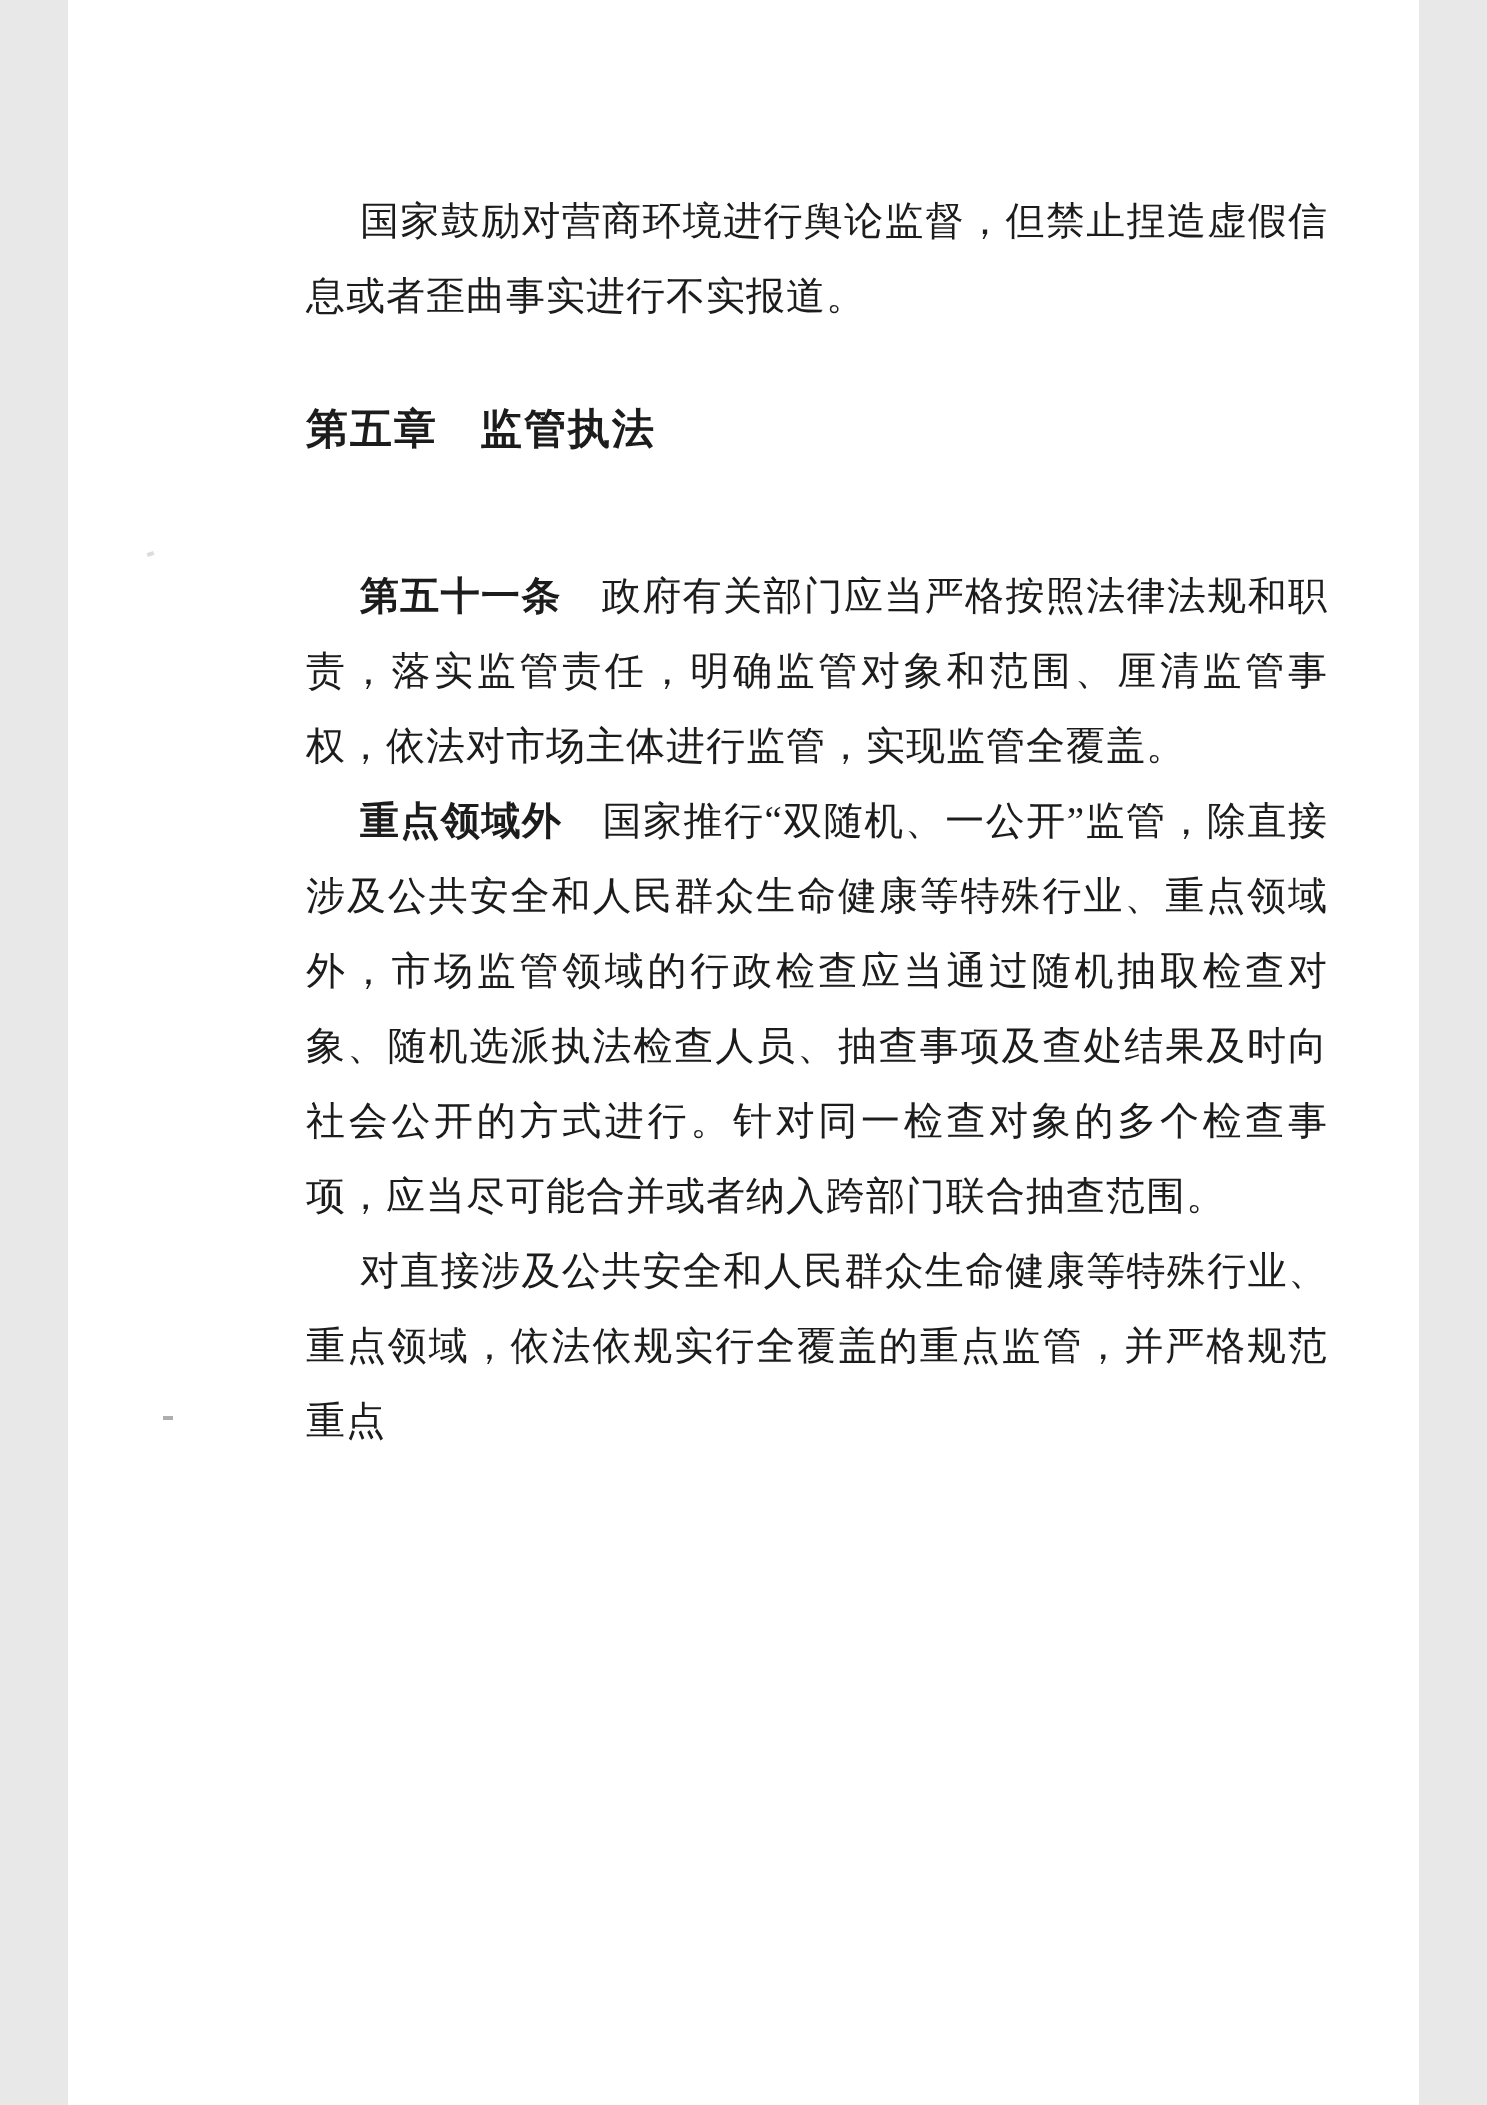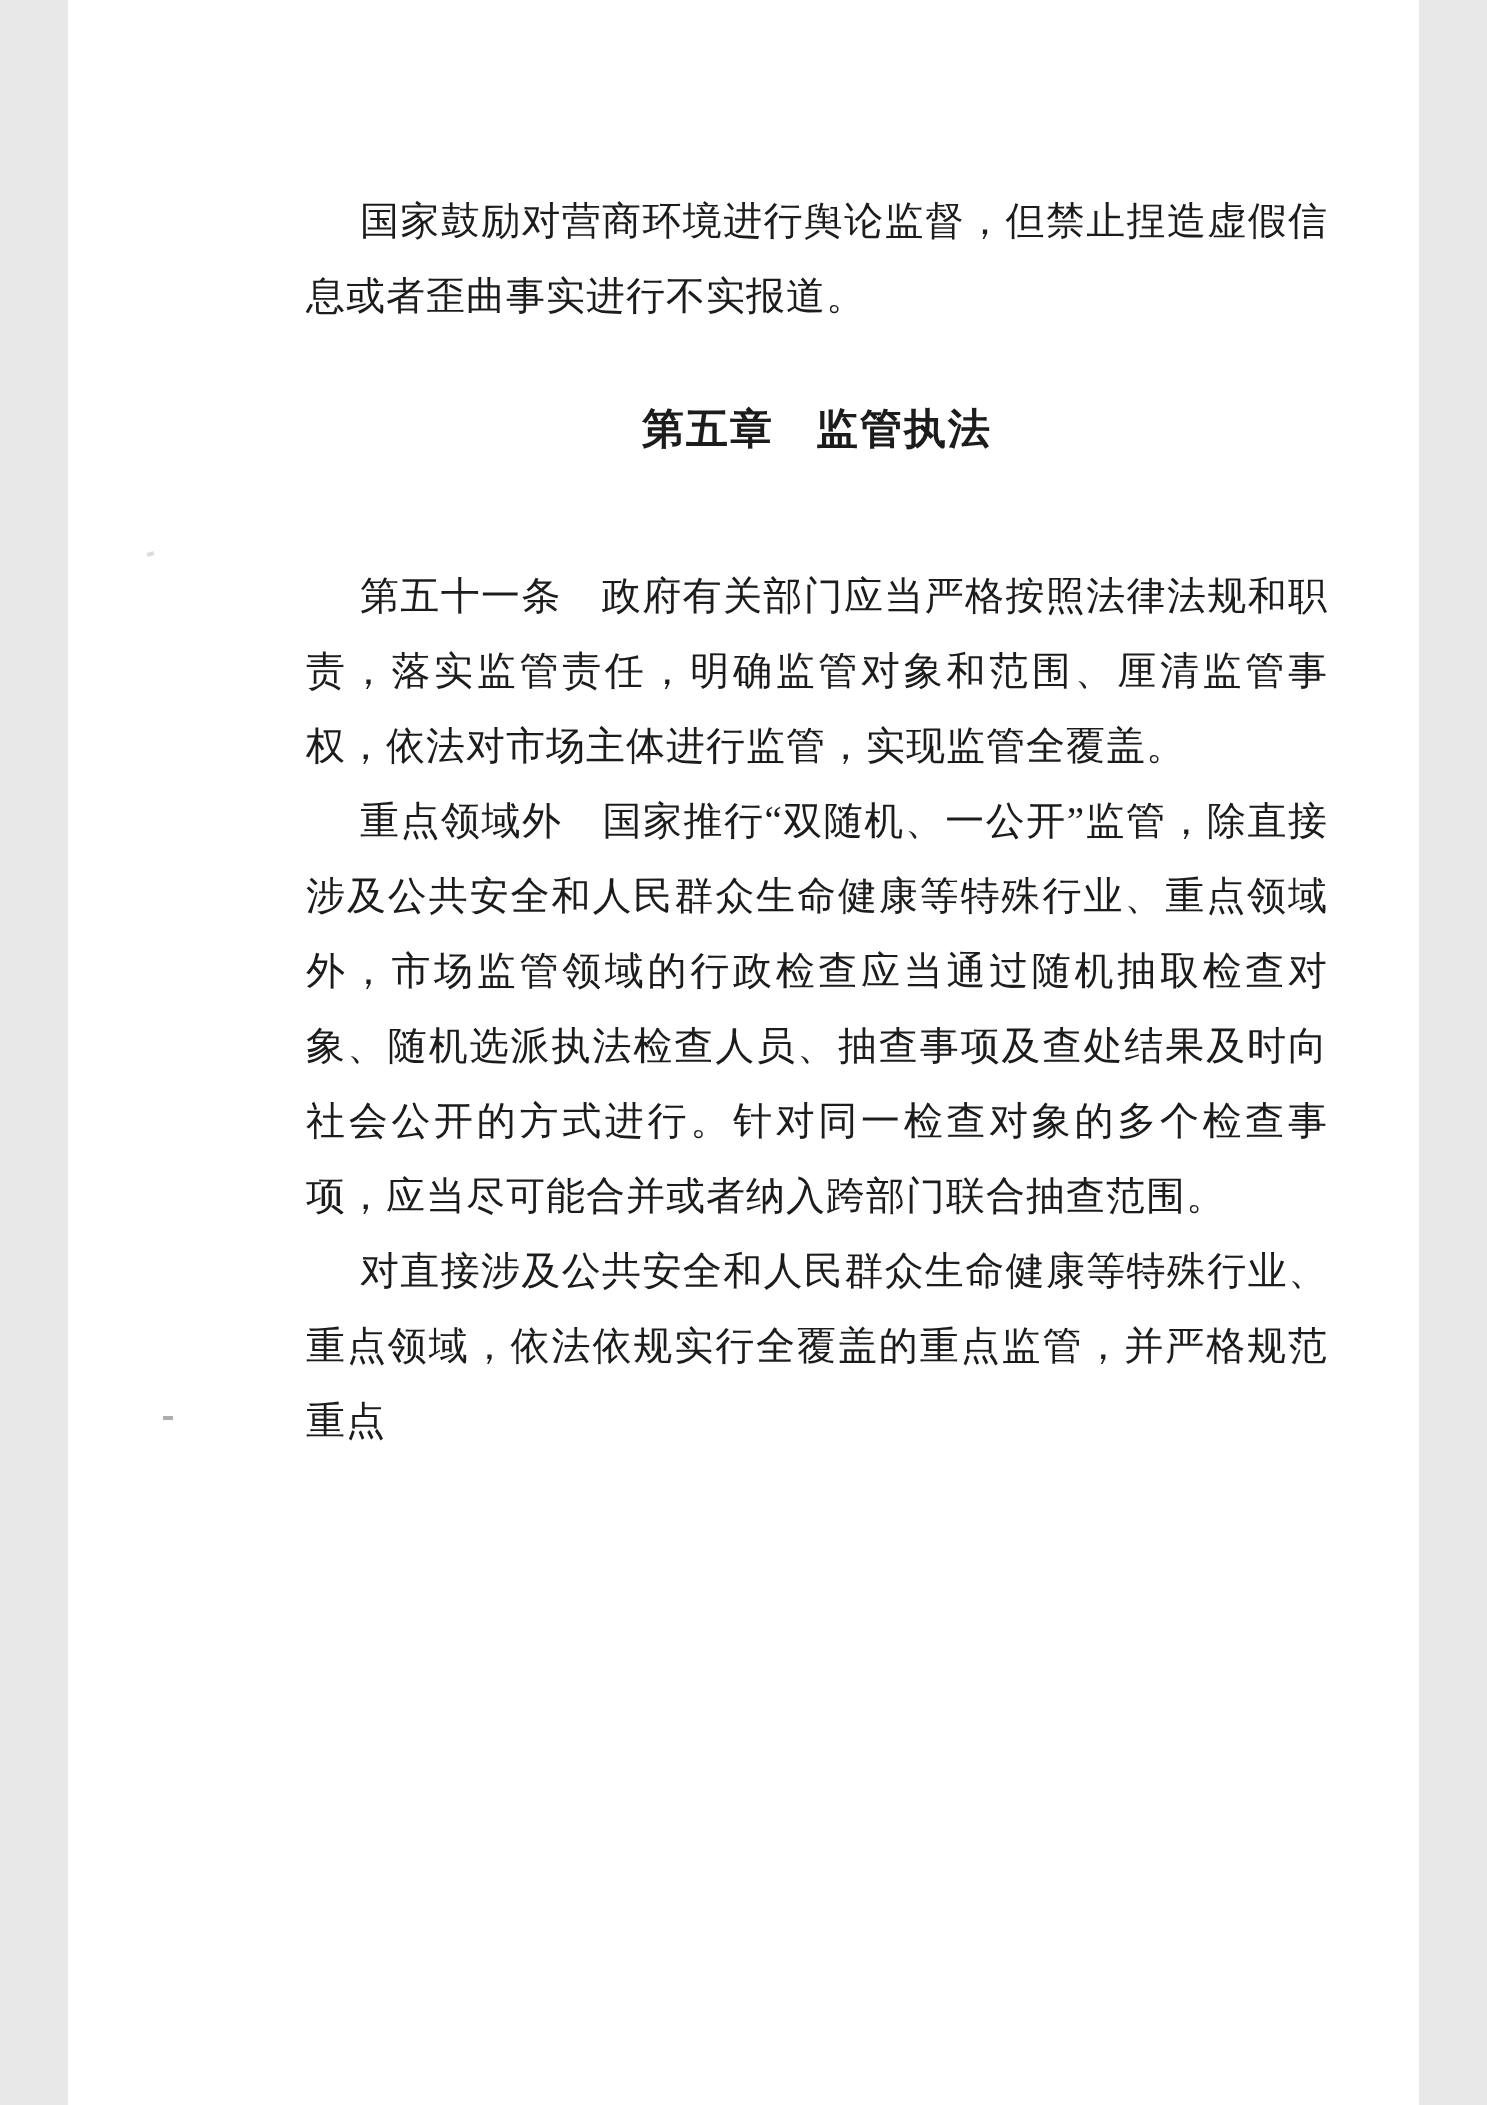--- a/index.html
+++ b/index.html
@@ -31,29 +31,29 @@
     text-justify: inter-ideograph;
     letter-spacing: 1px;
     text-indent: 54px;
   }
   .chapter-heading {
     margin: 58px 0 92px 0;
     font-family: "Liberation Sans", "DejaVu Sans", sans-serif;
     font-weight: bold;
     font-size: 42px;
     line-height: 75px;
-    text-align: center;
+    text-align: left;
     letter-spacing: 2px;
   }
   .chapter-heading .chapter-number {
     margin-right: 42px;
   }
   .article-term {
     font-family: "Liberation Sans", "DejaVu Sans", sans-serif;
-    font-weight: normal;
+    font-weight: bold;
     margin-right: 40px;
   }
   .scan-artifact {
     position: absolute;
     background: #9a9a9a;
   }
   .artifact-1 {
     left: 79px;
     top: 552px;
     width: 7px;

